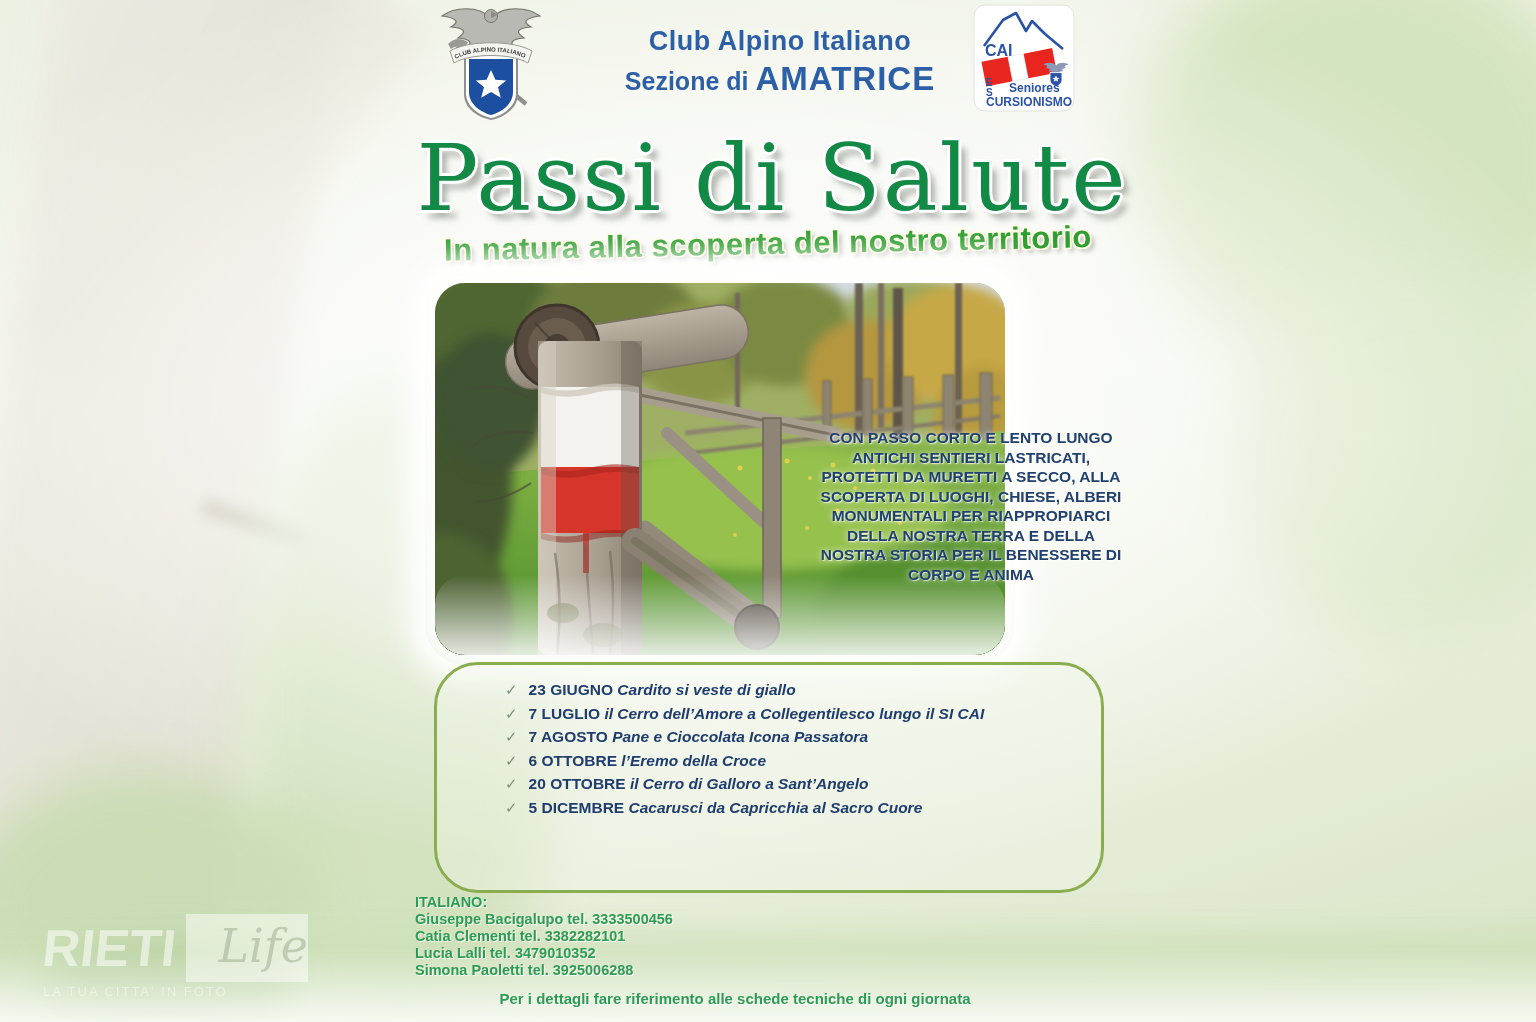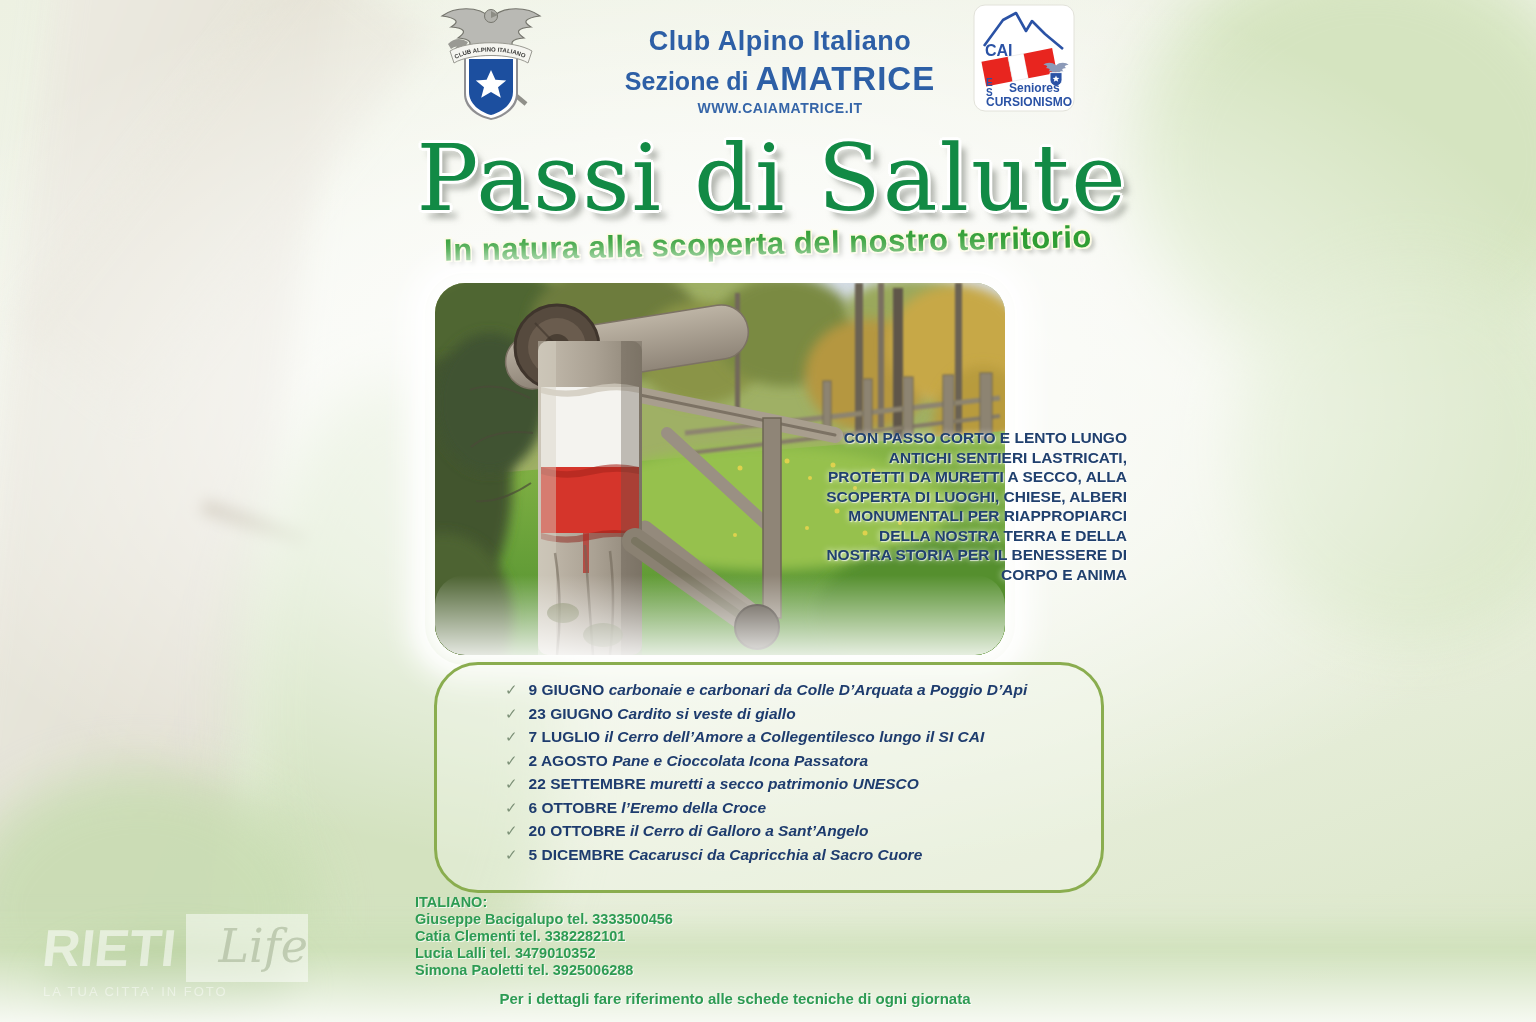--- a/index.html
+++ b/index.html
@@ -37,21 +37,21 @@
          font-size:31px;font-weight:bold;color:#2f9e33;letter-spacing:.5px;transform:rotate(-1.2deg);
          text-shadow:-1.5px -1.5px 0 #fdfbe4,1.5px -1.5px 0 #fdfbe4,-1.5px 1.5px 0 #fdfbe4,1.5px 1.5px 0 #fdfbe4,4px 4px 4px rgba(110,115,105,.45);}
   
   .photo{position:absolute;left:435px;top:283px;width:570px;height:372px;margin:0;border-radius:30px;overflow:hidden;
          box-shadow:inset 0 0 26px 18px rgba(255,255,255,.95), 0 0 20px 14px rgba(255,255,255,.9);}
   .photo::after{content:"";position:absolute;left:0;bottom:0;width:100%;height:80px;border-radius:inherit;
          background:linear-gradient(rgba(255,255,255,0),rgba(255,255,255,.85));}
   .photo-glow{position:absolute;left:425px;top:273px;width:590px;height:392px;border-radius:40px;
          box-shadow:0 0 26px 20px rgba(255,255,255,.75);pointer-events:none;}
   
-  .intro{position:absolute;left:815px;top:428px;width:312px;margin:0;text-align:right;
+  .intro{position:absolute;left:815px;top:428px;width:312px;margin:0;text-align:center;
          font-size:15.5px;line-height:19.5px;font-weight:bold;color:#20406e;
          text-shadow:0 0 6px rgba(255,255,255,.85),1px 1px 1px rgba(255,255,255,.7);}
   
   .events-box{position:absolute;left:434px;top:662px;width:664px;height:225px;
          border:3.5px solid #8aad4f;border-radius:44px;background:rgba(243,248,235,.4);}
   .events-box ul{list-style:none;margin:0;padding:16px 20px 0 68px;}
   .events-box li{font-size:15.5px;font-weight:bold;color:#1e3c6e;margin-bottom:5.5px;white-space:nowrap;}
   .chk{color:#7d9178;font-weight:normal;margin-right:11px;font-size:15px;}
   .desc{font-style:italic;}
   
@@ -107,21 +107,20 @@
         </defs>
       <text font-size="6" font-weight="bold" fill="#3a3a38" font-family="Liberation Sans,sans-serif">
         <textPath href="#bannerCurve">CLUB ALPINO ITALIANO</textPath>
       </text>
     </g>
   </svg>
 
   <div class="org">
     <div class="org-line1">Club Alpino Italiano</div>
     <div class="org-line2"><span>Sezione di</span> <span class="amatrice">AMATRICE</span></div>
-    <div class="org-site">WWW.CAIAMATRICE.IT</div>
   </div>
 
   <svg class="seniores-logo" width="102" height="108" viewBox="0 0 102 108">
     <rect x="1" y="1" width="100" height="106" rx="11" fill="#ffffff" stroke="#e2e2da" stroke-width="1"></rect>
     <path d="M11,42 L30,16 L43,9 L53,27 L59,17 L72,30 L90,45" fill="none" stroke="#2a52a5" stroke-width="2.6" stroke-linejoin="round"></path>
     <text x="12" y="52" font-size="16" font-weight="bold" fill="#2a52a5" font-family="Liberation Sans,sans-serif">CAI</text>
     <g transform="rotate(-11 50 62)">
       <rect x="10" y="50" width="27" height="25" fill="#e8251f"></rect>
       <rect x="37" y="50" width="16" height="25" fill="#ffffff" stroke="#e0e0e0" stroke-width=".5"></rect>
       <rect x="53" y="50" width="29" height="25" fill="#e8251f"></rect>
@@ -262,25 +261,23 @@
       </g>
 
       <path d="M95,115 q-35,-18 -60,-8 M98,150 q-40,-5 -62,14 M96,200 q-30,20 -55,18" stroke="#4a4a38" stroke-width="2" fill="none" opacity=".7"></path>
     </svg>
   </figure>
 
   <p class="intro">CON PASSO CORTO E LENTO LUNGO ANTICHI SENTIERI LASTRICATI, PROTETTI DA MURETTI A SECCO, ALLA SCOPERTA DI LUOGHI, CHIESE, ALBERI MONUMENTALI PER RIAPPROPIARCI DELLA NOSTRA TERRA E DELLA NOSTRA STORIA PER IL BENESSERE DI CORPO E ANIMA</p>
 
   <section class="events-box">
     <ul>
-      <li><span class="chk">✓</span><span class="date">9 GIUGNO</span> <span class="desc">carbonaie e carbonari da Colle D’Arquata a Poggio D’Api</span></li>
       <li><span class="chk">✓</span><span class="date">23 GIUGNO</span> <span class="desc">Cardito si veste di giallo</span></li>
       <li><span class="chk">✓</span><span class="date">7 LUGLIO</span> <span class="desc">il Cerro dell’Amore a Collegentilesco lungo il SI CAI</span></li>
-      <li><span class="chk">✓</span><span class="date">2 AGOSTO</span> <span class="desc">Pane e Cioccolata Icona Passatora</span></li>
-      <li><span class="chk">✓</span><span class="date">22 SETTEMBRE</span> <span class="desc">muretti a secco patrimonio UNESCO</span></li>
+      <li><span class="chk">✓</span><span class="date">7 AGOSTO</span> <span class="desc">Pane e Cioccolata Icona Passatora</span></li>
       <li><span class="chk">✓</span><span class="date">6 OTTOBRE</span> <span class="desc">l’Eremo della Croce</span></li>
       <li><span class="chk">✓</span><span class="date">20 OTTOBRE</span> <span class="desc">il Cerro di Galloro a Sant’Angelo</span></li>
       <li><span class="chk">✓</span><span class="date">5 DICEMBRE</span> <span class="desc">Cacarusci da Capricchia al Sacro Cuore</span></li>
     </ul>
   </section>
 
   <section class="referents">
     <div class="ref-head">ITALIANO:</div>
     <div class="ref-line">Giuseppe Bacigalupo tel. 3333500456</div>
     <div class="ref-line">Catia Clementi tel. 3382282101</div>

